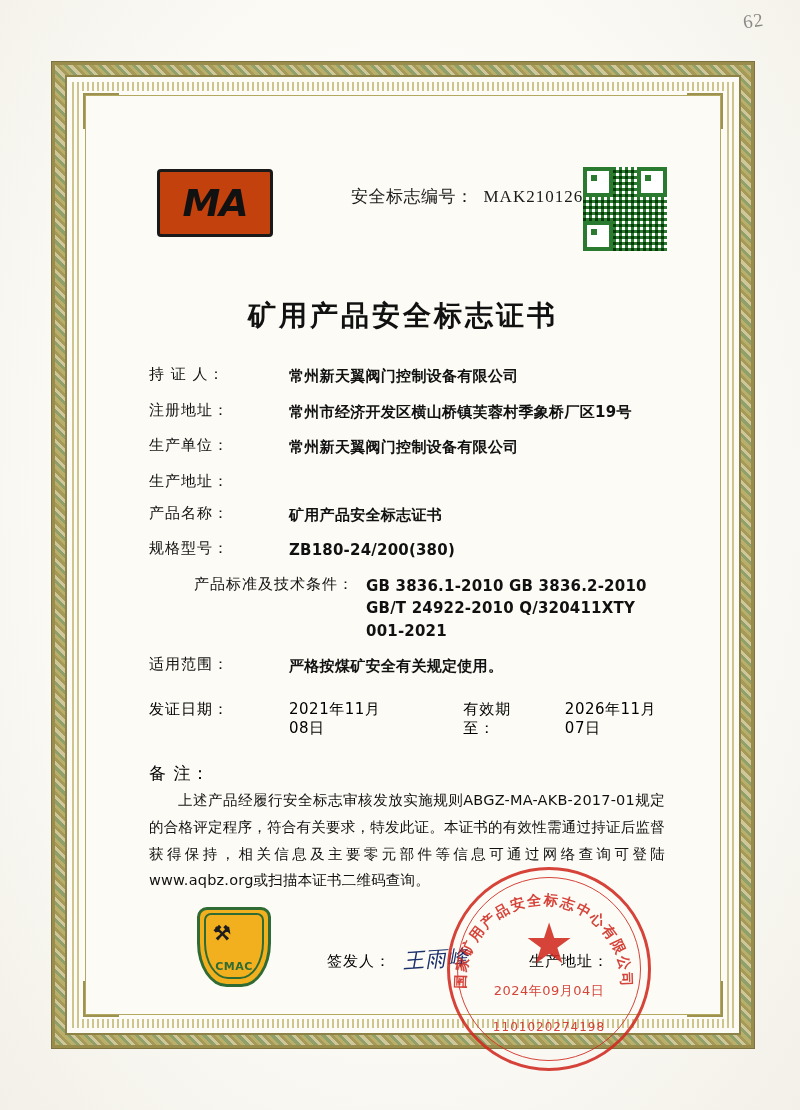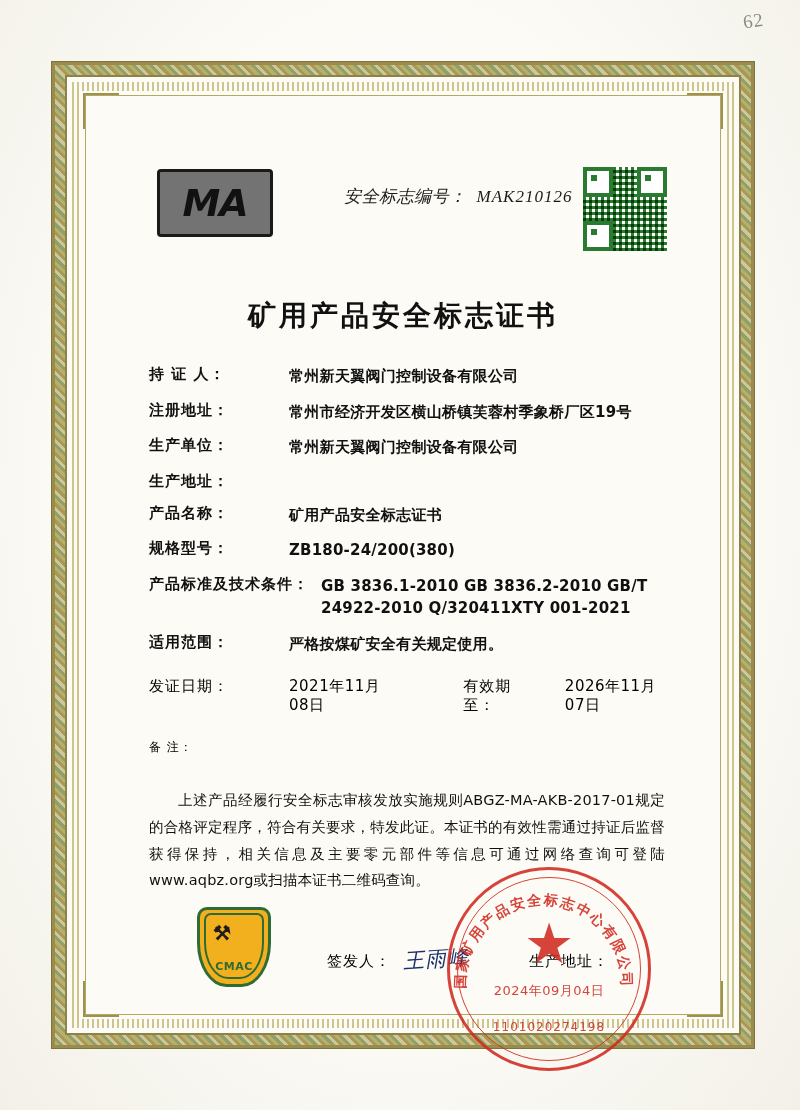--- a/index.html
+++ b/index.html
@@ -114,46 +114,45 @@
     bottom: 30px;
   }
 
   
   .ma-logo {
     position: absolute;
     left: 60px;
     top: 62px;
     width: 110px;
     height: 62px;
-    background: #737373;
+    background: #c2410c;
     border: 3px solid #1a1a1a;
     border-radius: 4px;
     display: flex;
     align-items: center;
     justify-content: center;
   }
   .ma-logo .ma-text {
     font-family: "DejaVu Sans", sans-serif;
     font-weight: bold;
     font-style: italic;
     font-size: 38px;
     color: #111;
     letter-spacing: -1px;
   }
 
   
   .cert-no {
     position: absolute;
-    left: 247px;
+    left: 254px;
     top: 78px;
     font-family: "DejaVu Sans", sans-serif;
     font-size: 17px;
     color: #1b1b1b;
     letter-spacing: 0.5px;
-    font-style: italic;
   }
   .cert-no .val {
     font-family: "Liberation Serif", serif;
     margin-left: 10px;
     letter-spacing: 1px;
   }
 
   
   .qr {
     position: absolute;
@@ -213,25 +212,25 @@
     font-size: 15px;
     color: #111;
   }
   .row .label {
     width: 140px;
     flex: 0 0 140px;
     font-family: "DejaVu Sans", sans-serif;
     font-size: 15px;
     color: #111;
     letter-spacing: 1px;
-    font-weight: bold;
   }
   .row .label.wide {
     width: 172px;
     flex: 0 0 172px;
+    margin-left: 45px;
   }
   .row .value {
     font-family: "DejaVu Sans", sans-serif;
     font-weight: bold;
     font-size: 15px;
     color: #111;
     letter-spacing: 0.3px;
     line-height: 1.5;
   }
   .row .value.mono {
@@ -265,21 +264,21 @@
   }
   .row-date .dval2 {
     margin-left: 36px;
     font-family: "DejaVu Sans", sans-serif;
     letter-spacing: 0.5px;
   }
 
   .row-remark {
     margin-top: 24px;
     display: flex;
-    font-size: 12px;
+    font-size: 17px;
   }
   .row-remark .label {
     width: 140px;
     flex: 0 0 140px;
     font-family: "DejaVu Sans", sans-serif;
     letter-spacing: 1px;
   }
 
   
   .statement {

